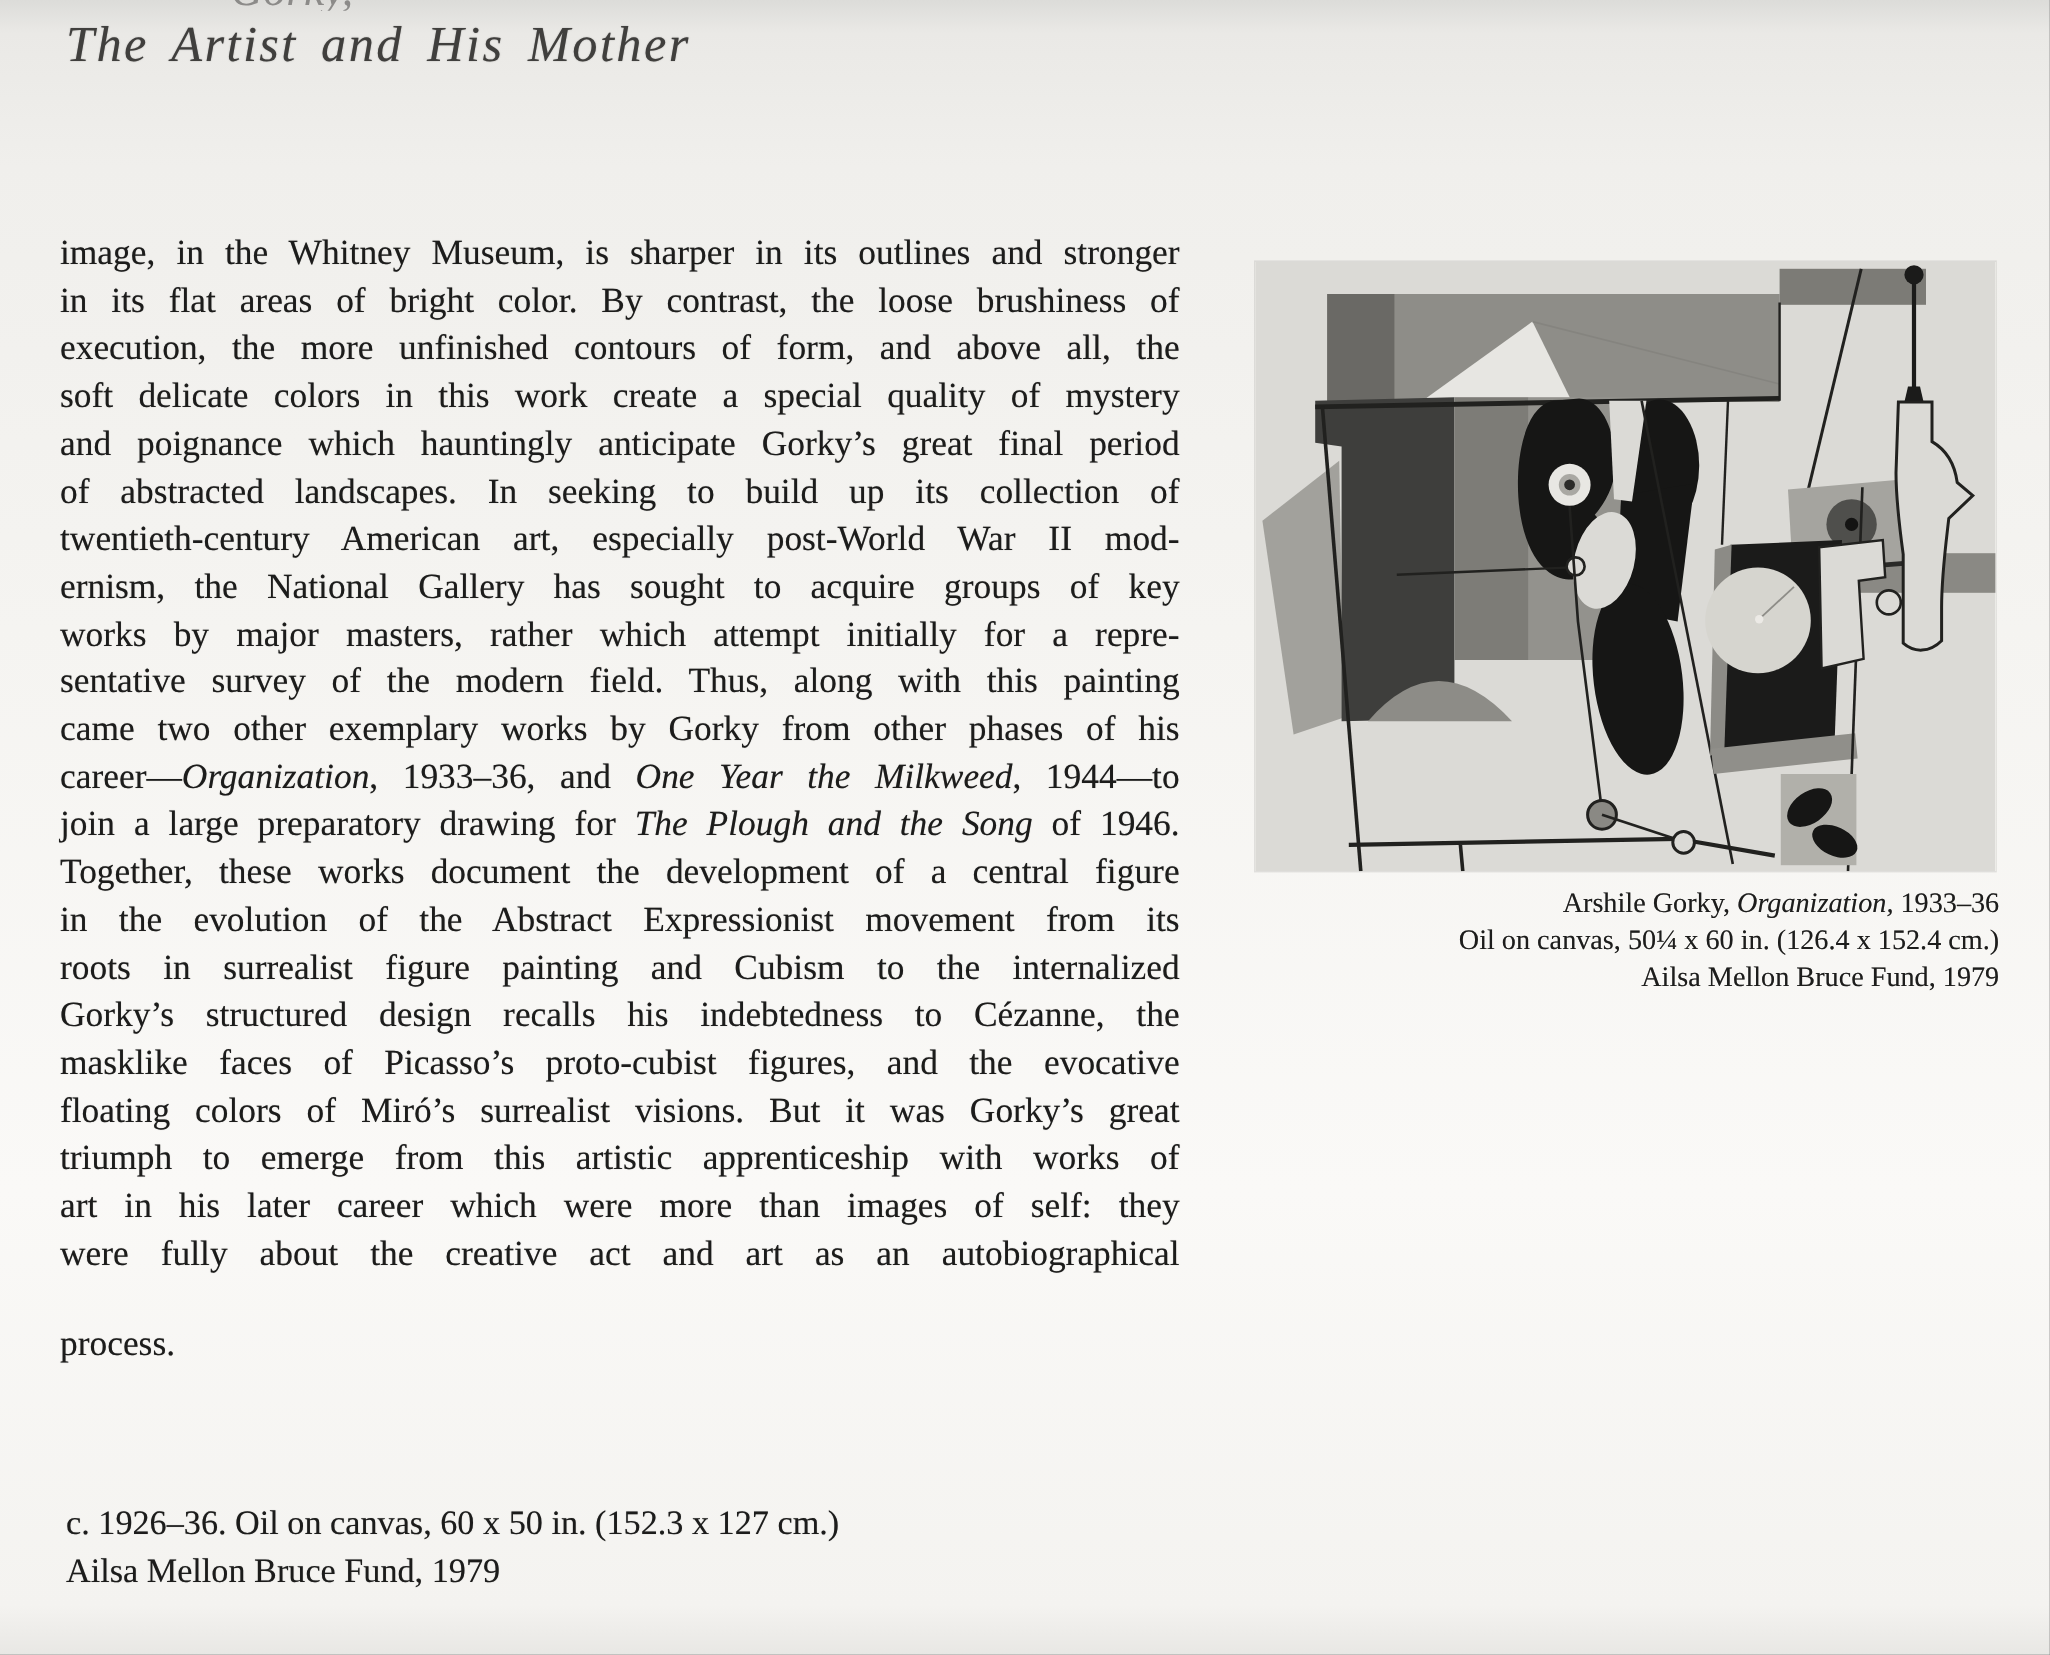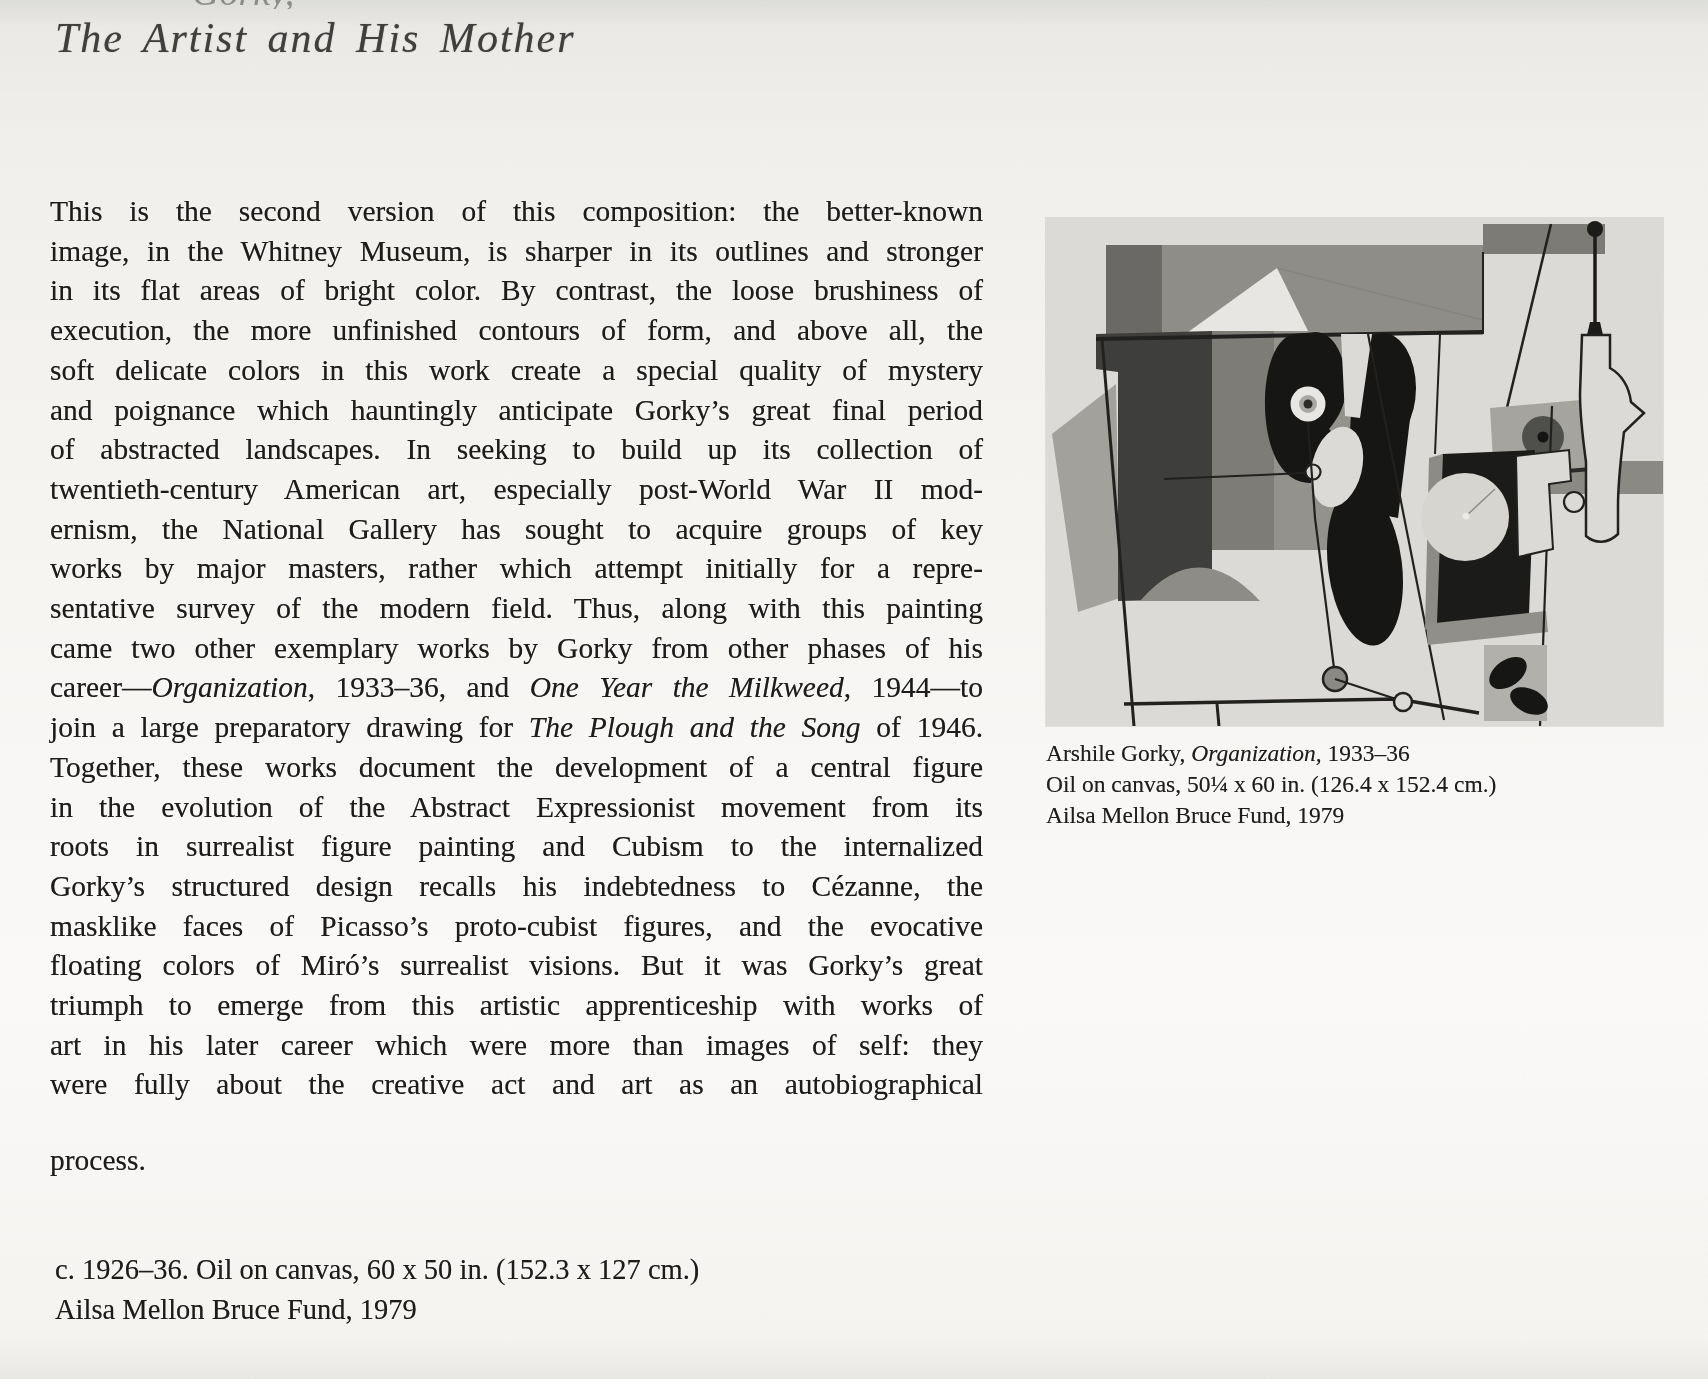--- a/index.html
+++ b/index.html
@@ -28,40 +28,39 @@
   }
   .body-text .line{text-align:justify;text-align-last:justify;white-space:normal;}
   .body-text .line:last-child{text-align-last:left;margin-top:36px;}
   .line em{font-style:italic;}
   .work-caption{
     position:absolute;left:55px;top:1210px;
     font-size:28.5px;line-height:39.5px;color:#1c1c1b;
     text-shadow:0 0 .6px rgba(40,40,40,.5);
     margin-top:40px;
   }
-  .figure{position:absolute;left:1046px;top:218px;width:620px;margin:0;}
+  .figure{position:absolute;left:1046px;top:218px;width:620px;margin:0;text-align:right;}
   .figure svg{display:block;box-shadow:0 0 0 1px rgba(120,120,118,.18);}
   .fig-caption{
     margin-top:12px;font-size:23.5px;line-height:31px;color:#1d1d1c;
     text-shadow:0 0 .5px rgba(40,40,40,.5);
   }
 </style>
 </head>
 <body>
 
 <div class="page">
 
   <div class="top-fragment">
       <span>Gorky,</span>
     </div>
 
   <h1 class="title">The Artist and His Mother</h1>
 
   <div class="body-text">
-      <div class="line"><span>This is the second version of this composition: the better-known</span></div>
       <div class="line"><span>image, in the Whitney Museum, is sharper in its outlines and stronger</span></div>
       <div class="line"><span>in its flat areas of bright color. By contrast, the loose brushiness of</span></div>
       <div class="line"><span>execution, the more unfinished contours of form, and above all, the</span></div>
       <div class="line"><span>soft delicate colors in this work create a special quality of mystery</span></div>
       <div class="line"><span>and poignance which hauntingly anticipate Gorky’s great final period</span></div>
       <div class="line"><span>of abstracted landscapes. In seeking to build up its collection of</span></div>
       <div class="line"><span>twentieth-century American art, especially post-World War II mod-</span></div>
       <div class="line"><span>ernism, the National Gallery has sought to acquire groups of key</span></div>
       <div class="line"><span>works by major masters, rather which attempt initially for a repre-</span></div>
       <div class="line"><span>sentative survey of the modern field. Thus, along with this painting</span></div>

